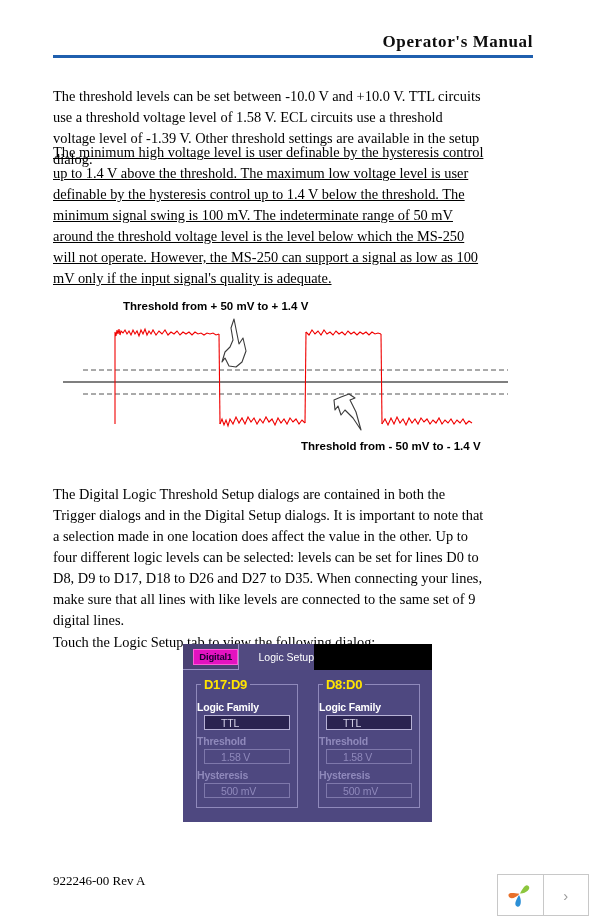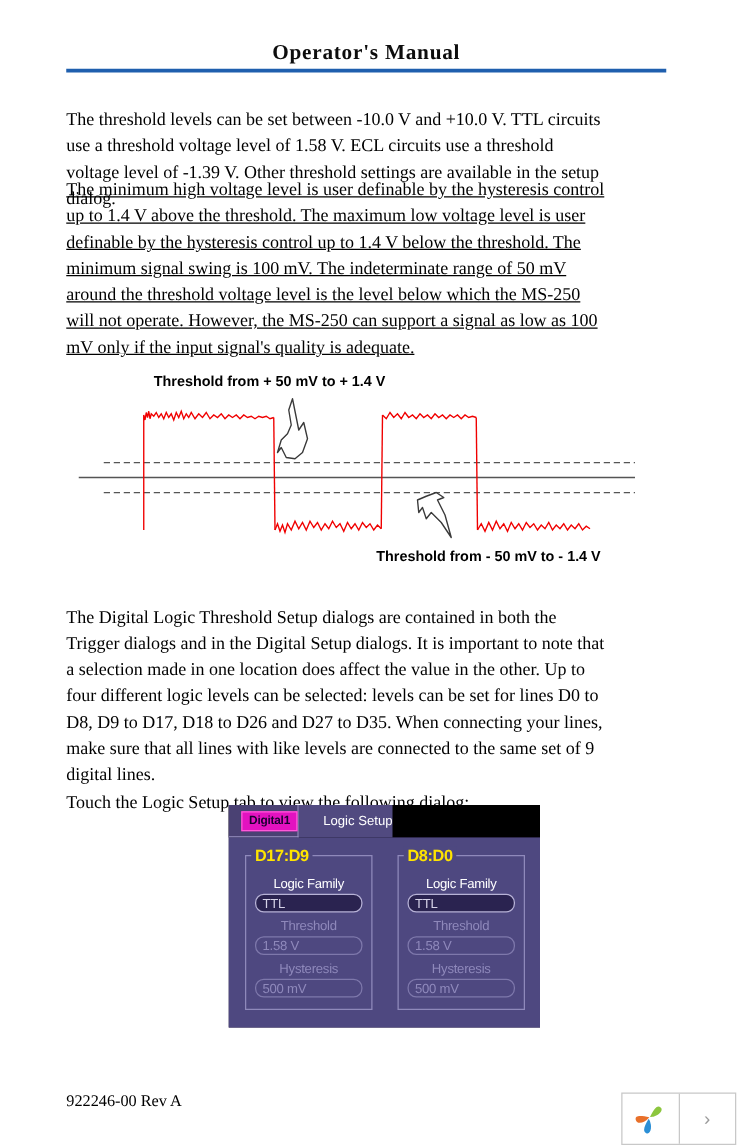--- a/index.html
+++ b/index.html
@@ -14,21 +14,21 @@
     color: #000000;
     overflow: hidden;
   }
 
   
   #page-header {
     position: absolute;
     left: 53px; top: 32px; width: 480px;
   }
   #page-header .header-title {
-    text-align: center;
+    text-align: right;
     font-family: "Liberation Serif", "DejaVu Serif", serif;
     font-size: 17px;
     font-weight: bold;
     letter-spacing: 0.6px;
     color: #0d0d0d;
     line-height: 20px;
   }
   #page-header .header-rule {
     margin-top: 3px;
     height: 3px;
@@ -131,36 +131,36 @@
     padding: 0 3px;
     font-family: "Liberation Sans", "DejaVu Sans", sans-serif;
     font-size: 13px;
     font-weight: bold;
     color: #ffe400;
     letter-spacing: -0.3px;
   }
   .field-label {
     position: absolute;
     width: 100%;
-    text-align: center;
+    text-align: left;
     font-family: "Liberation Sans", "DejaVu Sans", sans-serif;
     font-size: 10.5px;
-    font-weight: normal;
+    font-weight: bold;
     letter-spacing: -0.2px;
   }
   .field-label.enabled  { color: #ffffff; }
   .field-label.disabled { color: #8f89bb; }
   .field-box {
     position: absolute;
     left: 7px; width: 86px; height: 15px;
-    border-radius: 7px;
+    border-radius: 0;
     font-family: "Liberation Sans", "DejaVu Sans", sans-serif;
     font-size: 10.5px;
     display: flex; align-items: center;
-    padding-left: 5px;
+    padding-left: 16px;
     letter-spacing: -0.2px;
   }
   .field-box.enabled {
     background: #2a2350;
     border: 1px solid #b7b2d6;
     color: #d6d3e8;
   }
   .field-box.disabled {
     background: #4e4880;
     border: 1px solid #7e78ab;

